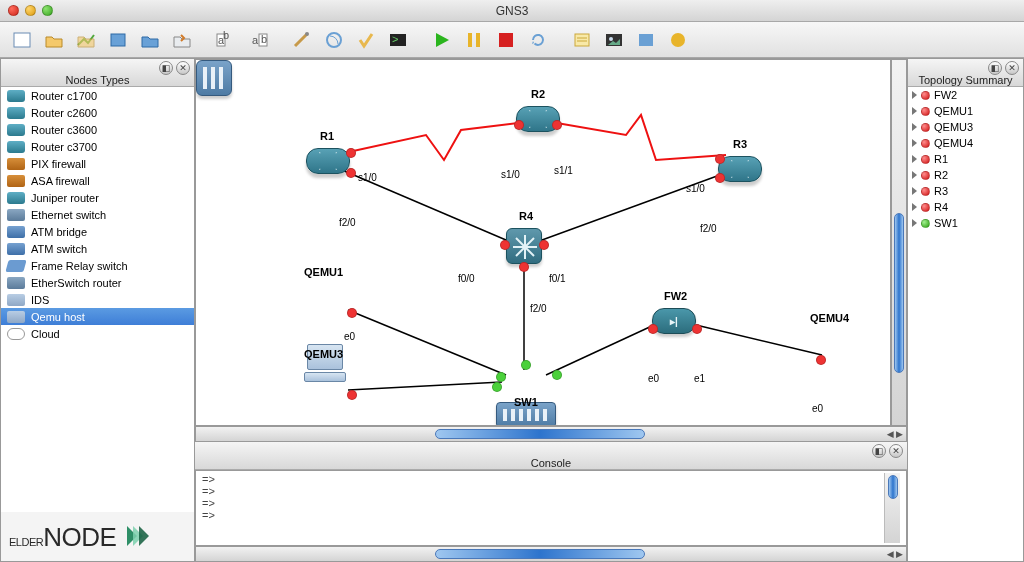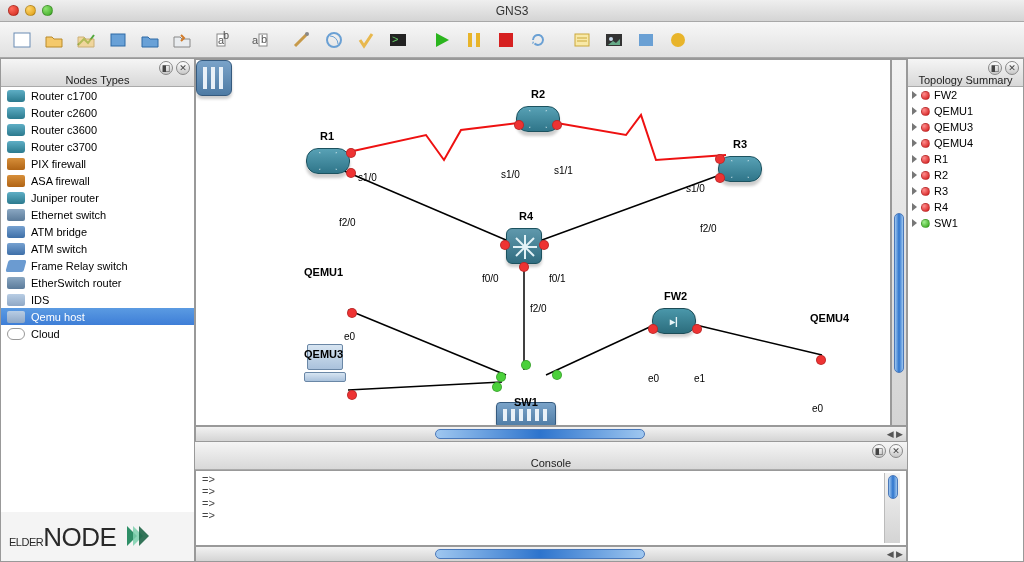--- a/index.html
+++ b/index.html
@@ -363,21 +363,21 @@
                 <line x1="6" y1="18" x2="30" y2="18"></line>
                 <line x1="9" y1="9" x2="27" y2="27"></line>
                 <line x1="27" y1="9" x2="9" y2="27"></line>
               </g>
             </svg>
         </div>
         <div class="dev-label" style="left:323px; top:150px;">R4</div>
         <div class="node-dot red" style="left:304px; top:180px;"></div>
         <div class="node-dot red" style="left:343px; top:180px;"></div>
         <div class="node-dot red" style="left:323px; top:202px;"></div>
-        <div class="if-label" style="left:286px; top:178px;">f0/0</div>
+        <div class="if-label" style="left:262px; top:178px;">f0/0</div>
         <div class="if-label" style="left:353px; top:178px;">f0/1</div>
         <div class="if-label" style="left:334px; top:208px;">f2/0</div>
 
         <div class="device switch-dev" style="left:300px; top:306px;"></div>
         <div class="dev-label" style="left:318px; top:336px;">SW1</div>
         <div class="node-dot green" style="left:325px; top:300px;"></div>
         <div class="node-dot green" style="left:300px; top:312px;"></div>
         <div class="node-dot green" style="left:296px; top:322px;"></div>
         <div class="node-dot green" style="left:356px; top:310px;"></div>
 

